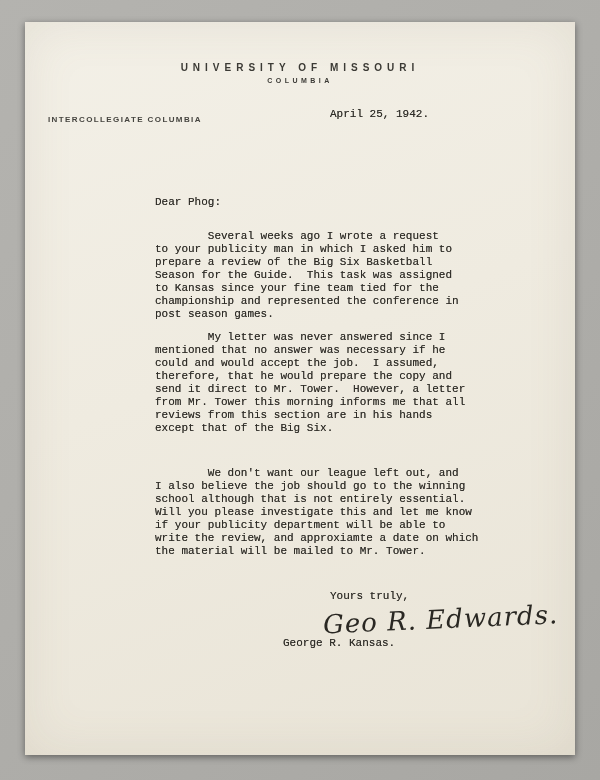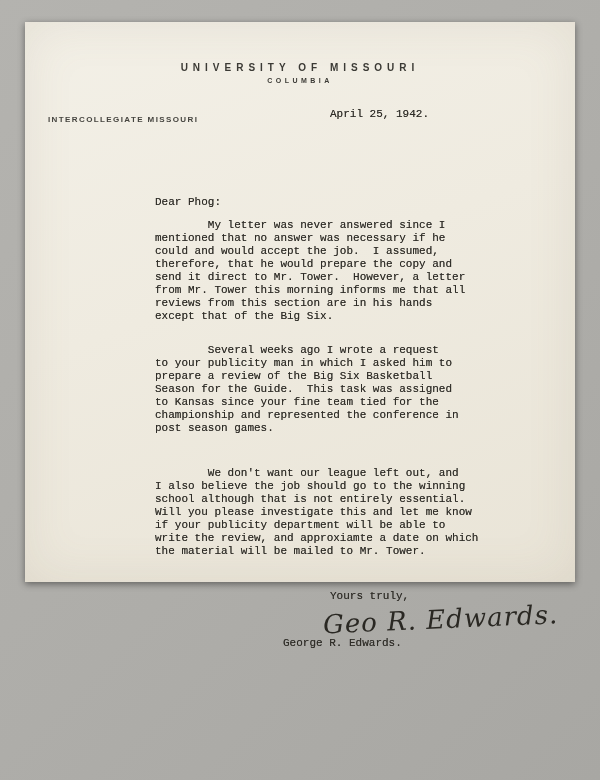--- a/index.html
+++ b/index.html
@@ -17,21 +17,21 @@
     position: relative;
     width: 600px;
     height: 780px;
     background: linear-gradient(135deg, #b4b3af 0%, #aeada9 55%, #a8a7a3 100%);
   }
   .paper {
     position: absolute;
     left: 25px;
     top: 22px;
     width: 550px;
-    height: 560px;
+    height: 733px;
     background: linear-gradient(160deg, #f3f0e7 0%, #efebe0 45%, #e9e4d7 100%);
     box-shadow: 0 2px 7px rgba(0,0,0,0.45), inset 0 0 50px rgba(130,118,92,0.12);
   }
   
   .letterhead-univ {
     position: absolute;
     top: 40px;
     left: 0;
     width: 100%;
     text-align: center;
@@ -115,55 +115,55 @@
 </head>
 <body>
 
 <div class="scan-bg">
   <div class="paper">
 
     <div class="letterhead-univ">UNIVERSITY OF MISSOURI</div>
 
     <div class="letterhead-city">COLUMBIA</div>
 
-    <div class="letterhead-dept">INTERCOLLEGIATE MISSOURI</div>
+    <div class="letterhead-dept">INTERCOLLEGIATE COLUMBIA</div>
 
     <div class="date typed">April 25, 1942.</div>
 
     <div class="content">
 
 
       <div class="salutation typed">Dear Phog:</div>
+
+      <div class="para p1 typed">        Several weeks ago I wrote a request
+to your publicity man in which I asked him to
+prepare a review of the Big Six Basketball
+Season for the Guide.  This task was assigned
+to Kansas since your fine team tied for the
+championship and represented the conference in
+post season games.</div>
 
       <div class="para p2 typed">        My letter was never answered since I
 mentioned that no answer was necessary if he
 could and would accept the job.  I assumed,
 therefore, that he would prepare the copy and
 send it direct to Mr. Tower.  However, a letter
 from Mr. Tower this morning informs me that all
 reviews from this section are in his hands
 except that of the Big Six.</div>
-
-      <div class="para p1 typed">        Several weeks ago I wrote a request
-to your publicity man in which I asked him to
-prepare a review of the Big Six Basketball
-Season for the Guide.  This task was assigned
-to Kansas since your fine team tied for the
-championship and represented the conference in
-post season games.</div>
 
       <div class="para p3 typed">        We don't want our league left out, and
 I also believe the job should go to the winning
 school although that is not entirely essential.
 Will you please investigate this and let me know
 if your publicity department will be able to
 write the review, and approxiamte a date on which
 the material will be mailed to Mr. Tower.</div>
 
       <div class="closing typed">Yours truly,</div>
 
       <div class="signature">Geo R. Edwards.</div>
 
-      <div class="signer typed">George R. Edwards.</div>
+      <div class="signer typed">George R. Kansas.</div>
 
     </div>
   </div>
 </div>
 
 </body></html>

